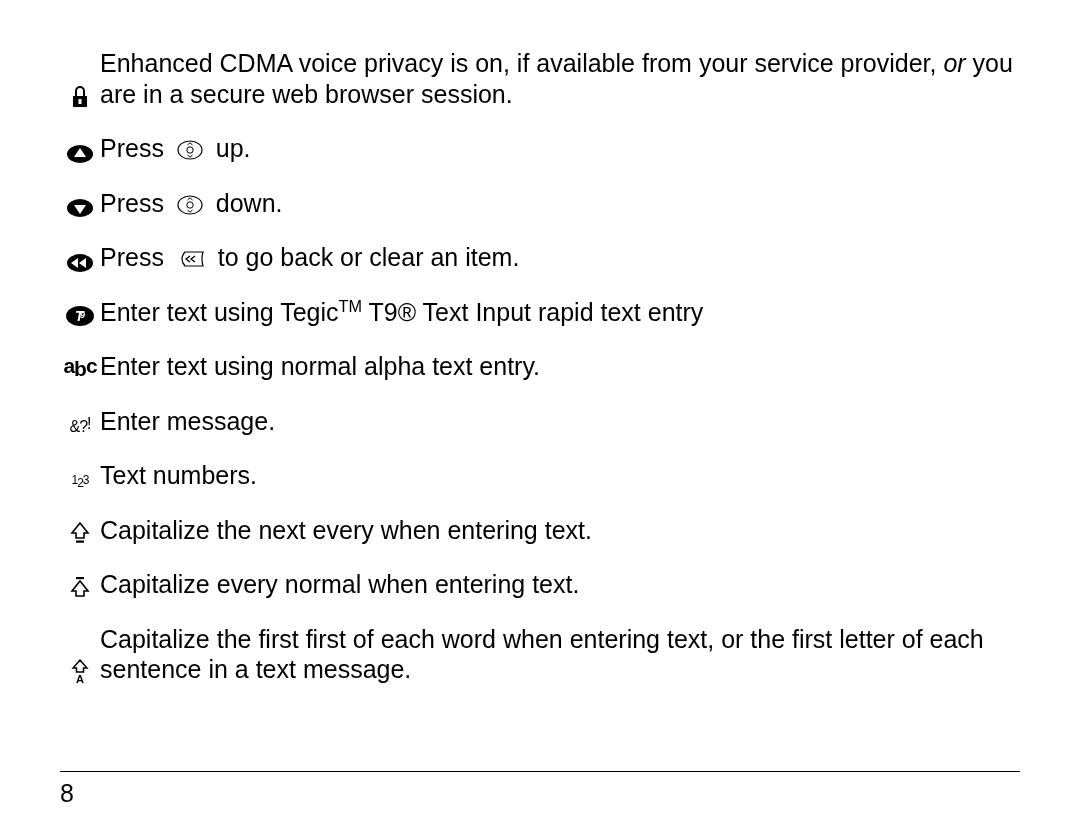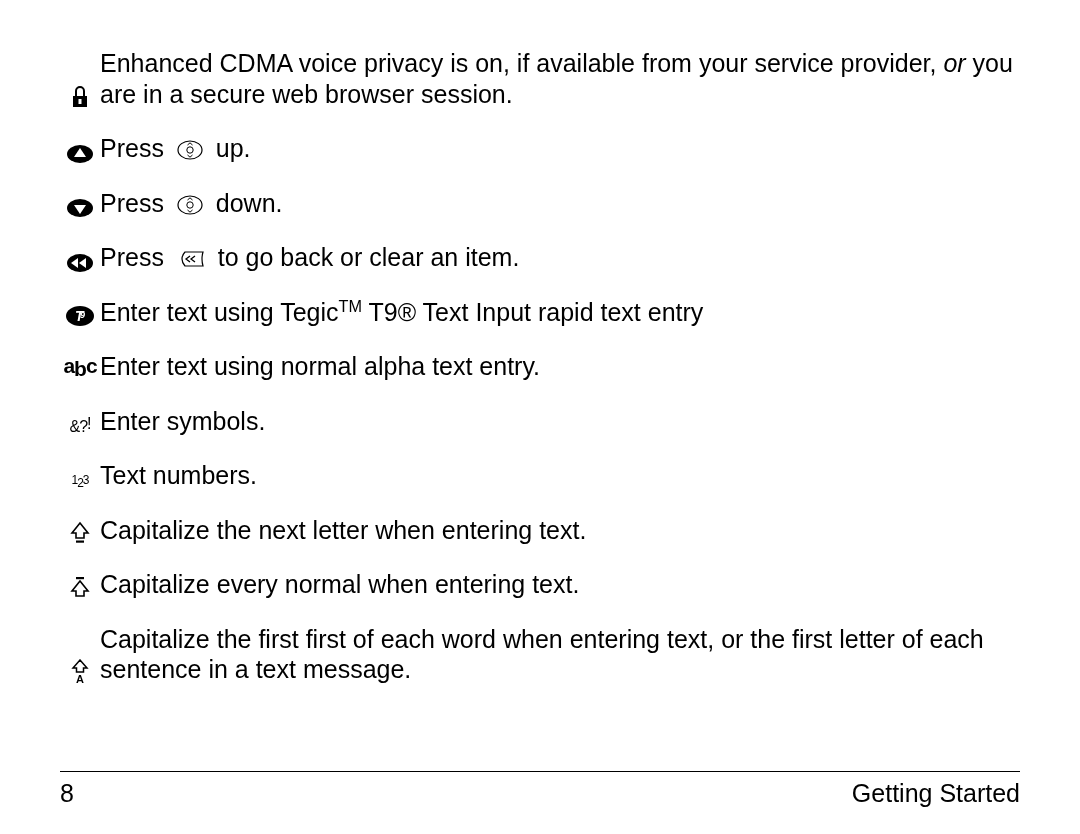--- a/index.html
+++ b/index.html
@@ -132,38 +132,38 @@
   <div class="icon-col">
     <span class="abc-icon"><span class="a">a</span>b<span class="c">c</span></span>
   </div>
   <div class="text-col">Enter text using normal alpha text entry.</div>
 </div>
 
 <div class="item">
   <div class="icon-col">
     <span class="sym-icon">&amp;?<span class="ex">!</span></span>
   </div>
-  <div class="text-col">Enter symbols.</div>
+  <div class="text-col">Enter message.</div>
 </div>
 
 <div class="item">
   <div class="icon-col">
     <span class="num-icon"><span class="one">1</span>2<span class="three">3</span></span>
   </div>
   <div class="text-col">Text numbers.</div>
 </div>
 
 <div class="item">
   <div class="icon-col">
     <svg width="20" height="24" viewBox="0 0 20 24">
       <polygon points="10,2 18,12 14,12 14,17 6,17 6,12 2,12" fill="none" stroke="#000" stroke-width="1.6"></polygon>
       <rect x="6" y="19.5" width="8" height="2.2" fill="#000"></rect>
     </svg>
   </div>
-  <div class="text-col">Capitalize the next letter when entering text.</div>
+  <div class="text-col">Capitalize the next every when entering text.</div>
 </div>
 
 <div class="item">
   <div class="icon-col">
     <svg width="20" height="24" viewBox="0 0 20 24">
       <rect x="6" y="1" width="8" height="2.2" fill="#000"></rect>
       <polygon points="10,5 18,15 14,15 14,20 6,20 6,15 2,15" fill="none" stroke="#000" stroke-width="1.6"></polygon>
     </svg>
   </div>
   <div class="text-col">Capitalize every normal when entering text.</div>
@@ -174,14 +174,13 @@
     <svg width="20" height="26" viewBox="0 0 20 26">
       <polygon points="10,1 17,9 13.5,9 13.5,13 6.5,13 6.5,9 3,9" fill="none" stroke="#000" stroke-width="1.5"></polygon>
       <text x="10" y="24" font-family="Arial" font-size="11" font-weight="bold" text-anchor="middle" fill="#000">A</text>
     </svg>
   </div>
   <div class="text-col">Capitalize the first first of each word when entering text, or the first letter of each sentence in a text message.</div>
 </div>
 
 <div class="footer">
   <span>8</span>
-  <span>Getting Started</span>
 </div>
 
 </body></html>

